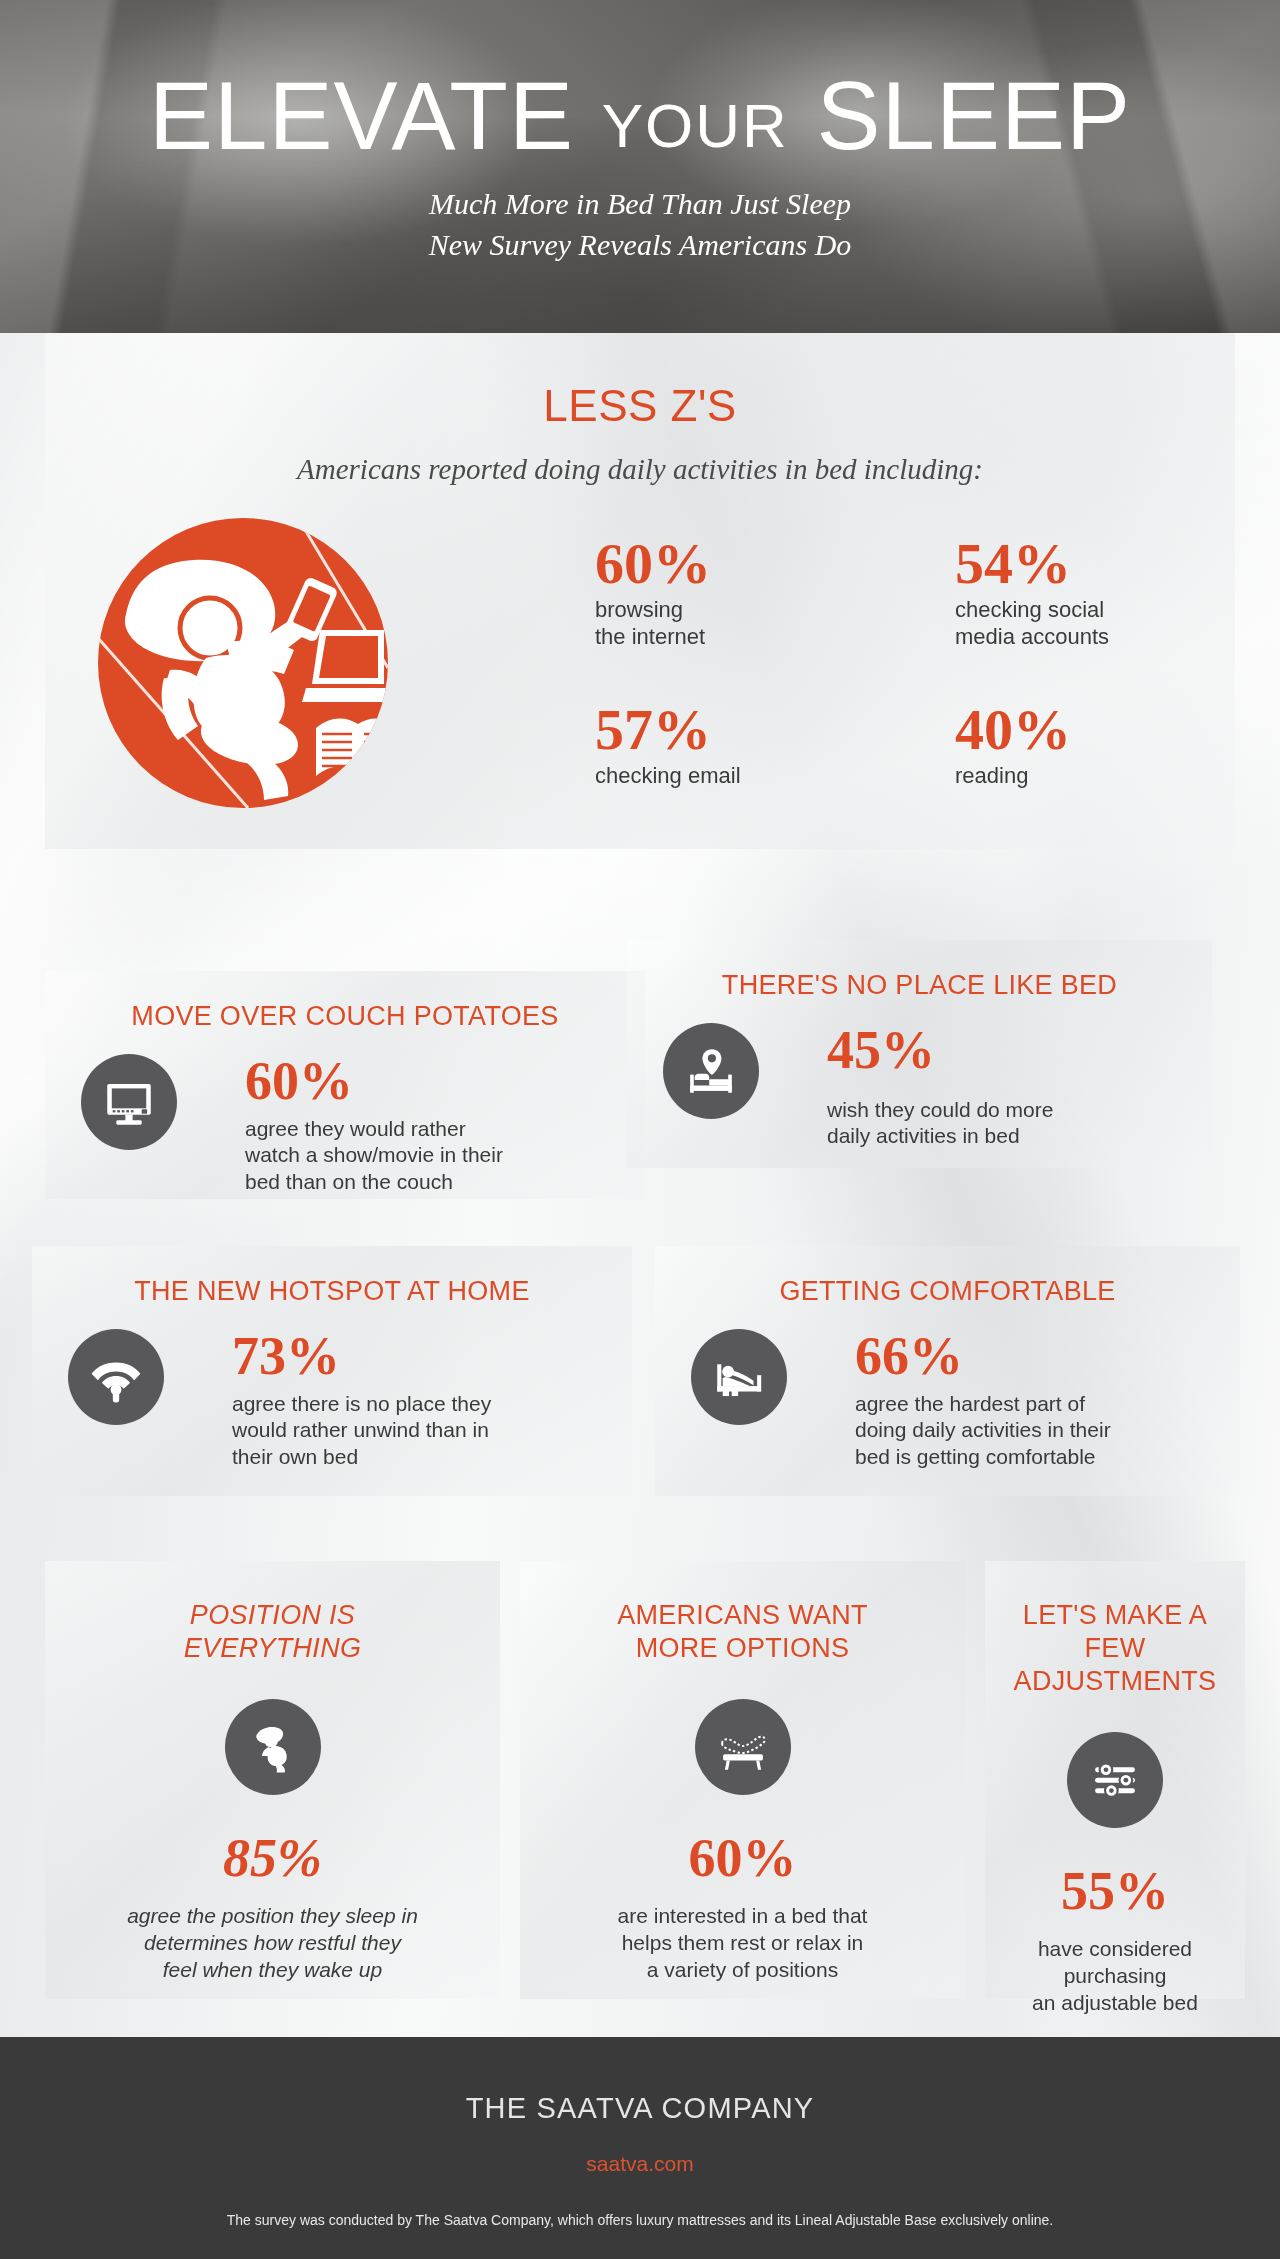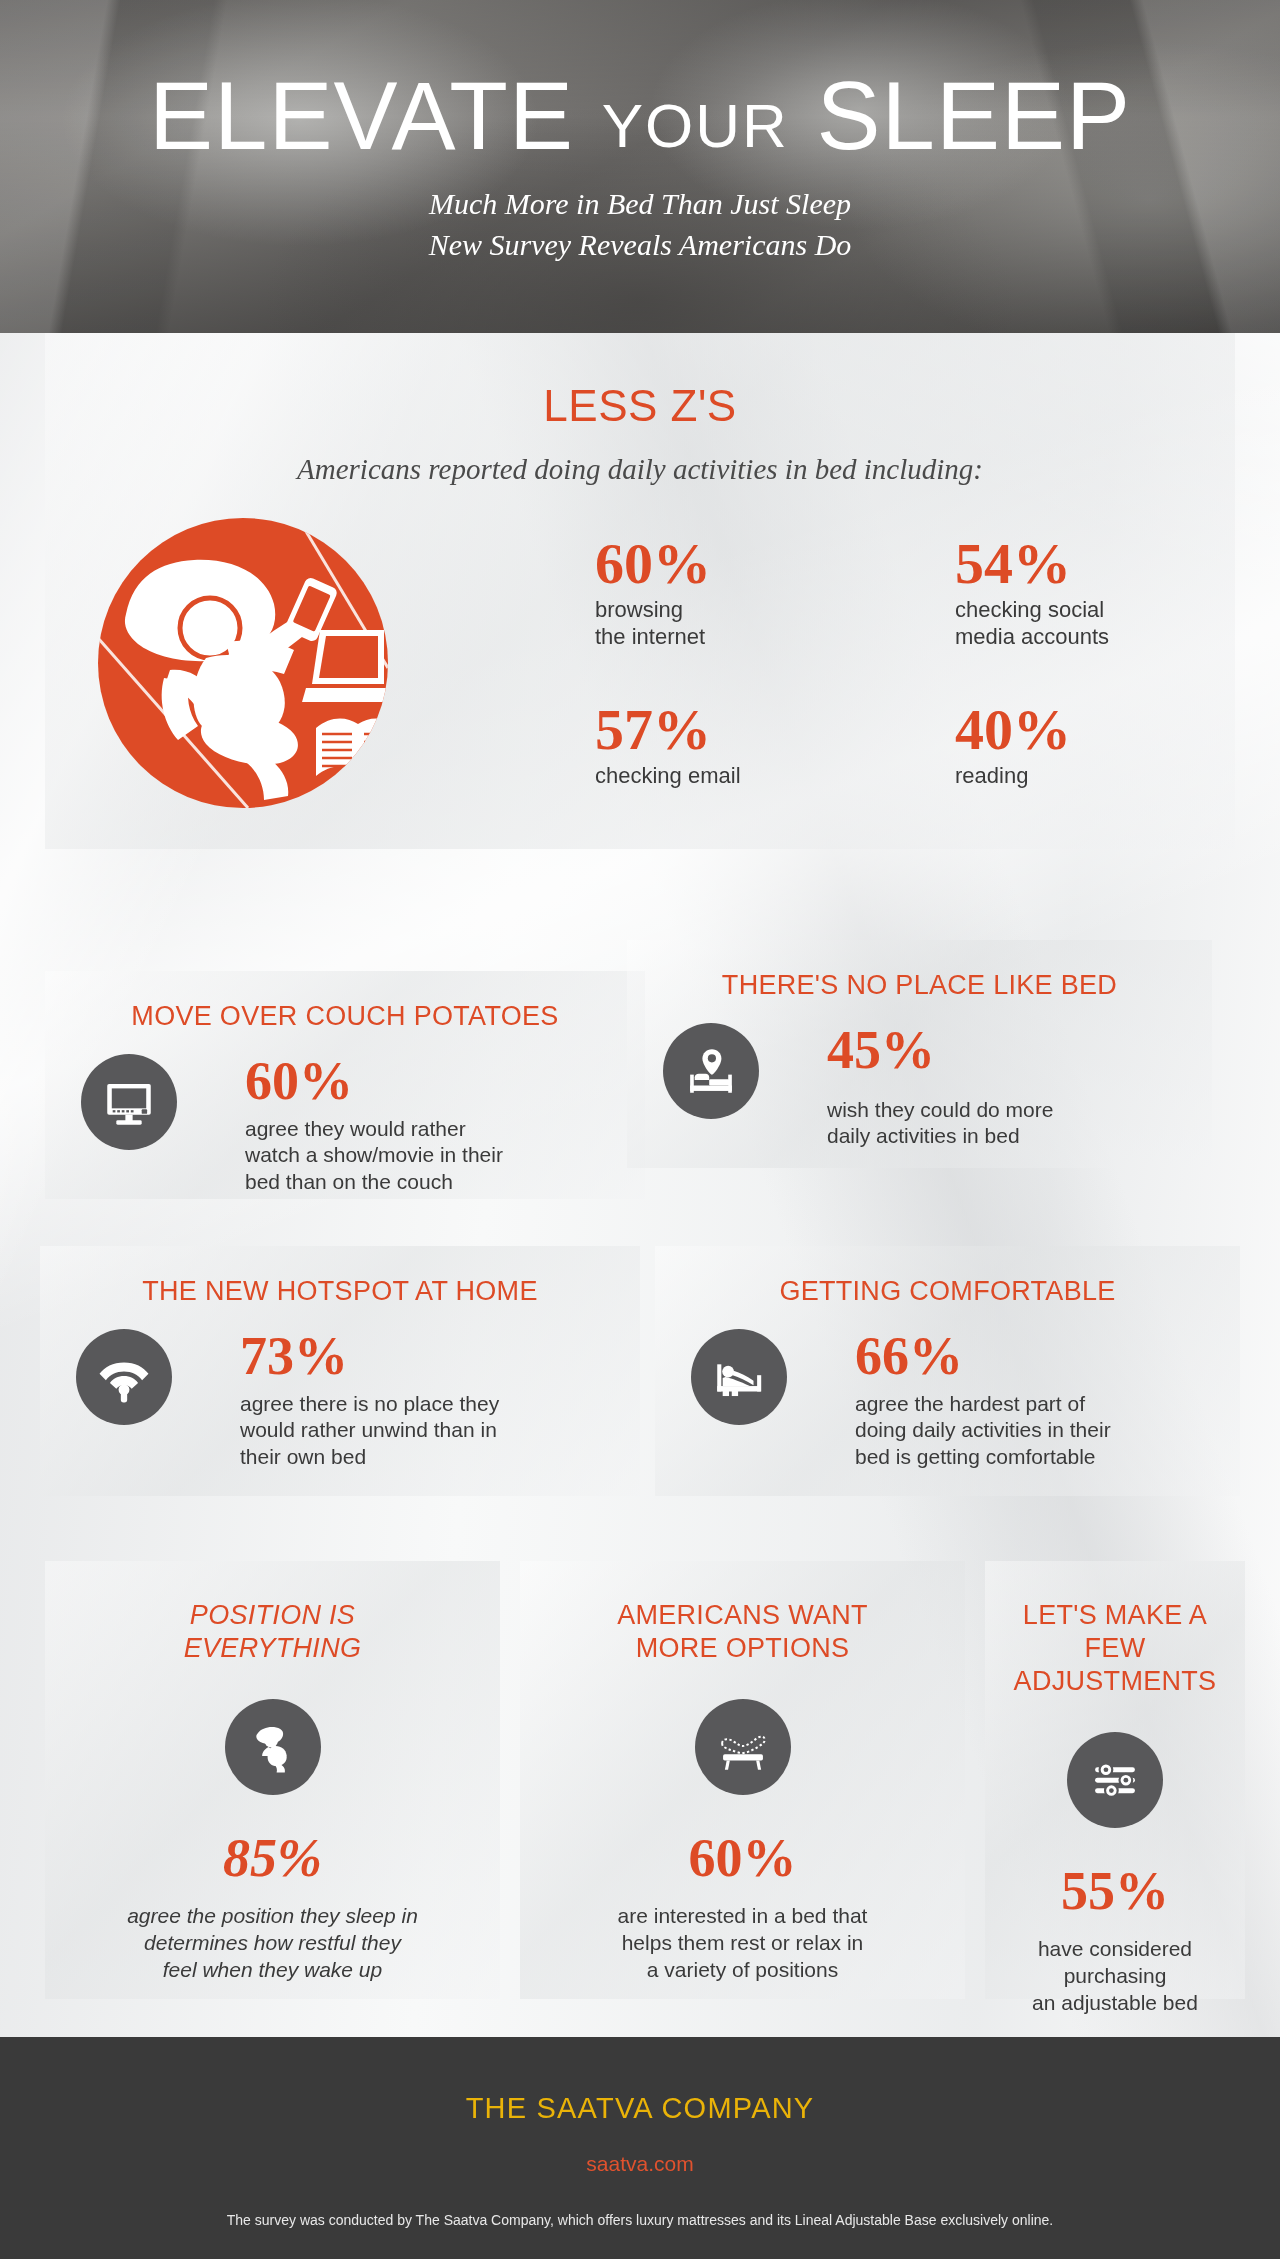--- a/index.html
+++ b/index.html
@@ -126,21 +126,21 @@
   .row2-text .pct{
     font-family:"Liberation Serif", serif; font-weight:700;
     color:#dd4b26; font-size:54px; line-height:1;
   }
   .row2-text .lbl{
     color:#3a3a3a; font-size:21px; line-height:1.26; margin-top:8px;
   }
 
   #card-couch{ left:45px;  top:638px; width:600px; }
   #card-place{ left:627px; top:607px; width:585px; }
-  #card-hotspot{ left:40px;  top:913px; width:600px; height:250px; }
+  #card-hotspot{ left:32px;  top:913px; width:600px; height:250px; }
   #card-comfort{ left:655px; top:913px; width:585px; height:250px; }
 
   
   .row3-card{ height:438px; padding:0 16px; text-align:center; }
   .row3-card .hdr{
     color:#dd4b26; font-size:27px; line-height:1.22;
     padding-top:38px; letter-spacing:.3px;
   }
   .row3-icon{
     width:96px; height:96px; border-radius:50%; background:#58585a;
@@ -156,21 +156,21 @@
   #card-position{ left:45px;  top:1228px; width:455px;font-style:italic; }
   #card-options{  left:520px; top:1228px; width:445px; }
   #card-adjust{   left:985px; top:1228px; width:260px; }
 
   
   .footer{
     position:absolute; left:0; top:2037px; width:1280px; height:222px;
     background:#3a3a3a; z-index:2; text-align:center;
   }
   .footer .company{
-    color:#eab308; font-size:29px; letter-spacing:1.2px; padding-top:55px;
+    color:#e5e5e5; font-size:29px; letter-spacing:1.2px; padding-top:55px;
   }
   .footer .site{ color:#e0522e; font-size:21px; margin-top:27px; }
   .footer .note{ color:#e8e8e8; font-size:14px; margin-top:36px; }
 
   svg{ display:block; }
 </style>
 </head>
 <body>
 
 <div class="page-bg"></div>

